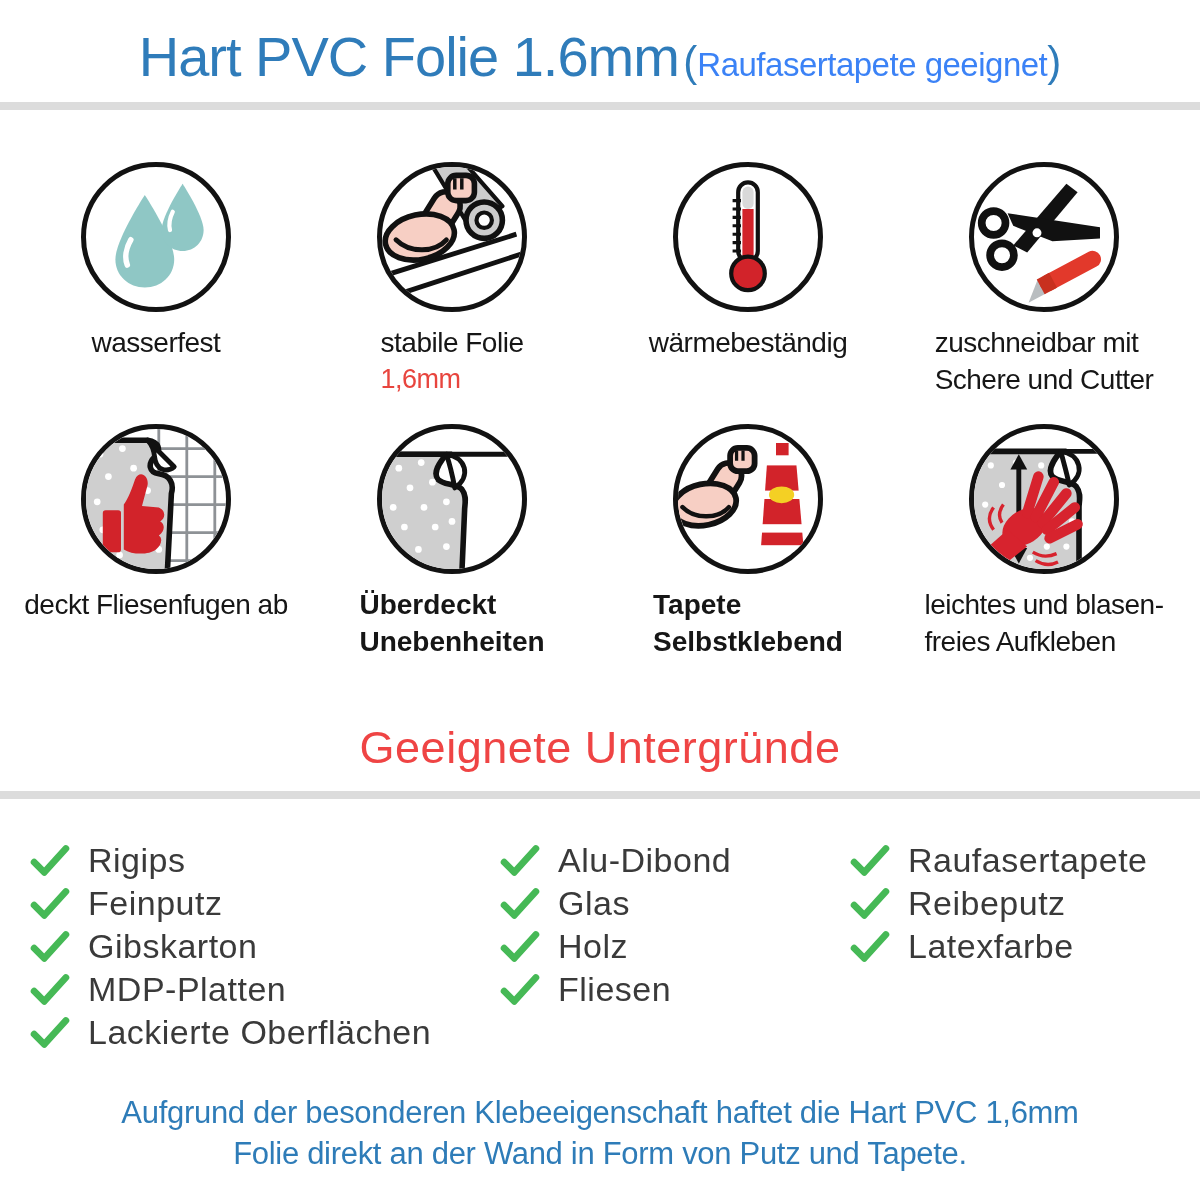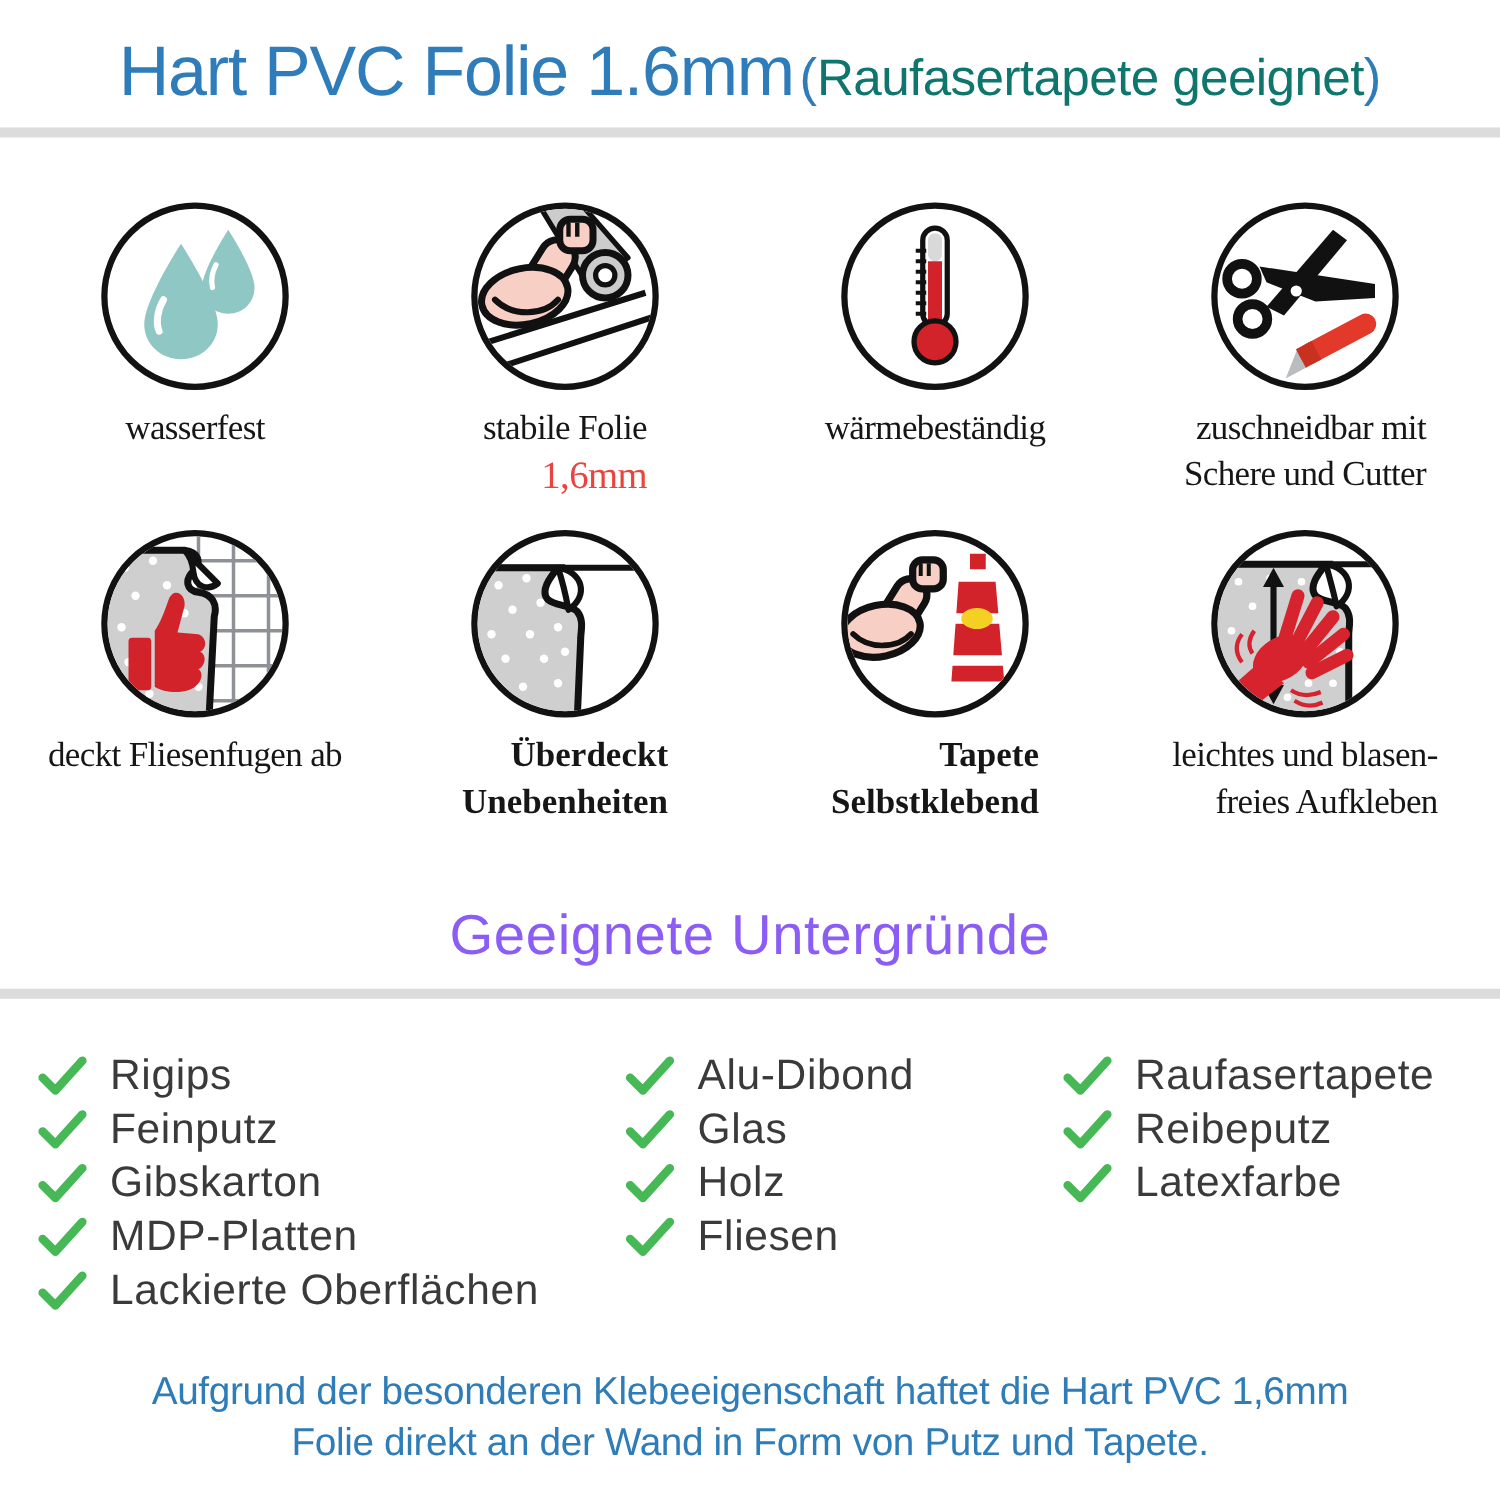--- a/index.html
+++ b/index.html
@@ -4,35 +4,35 @@
 <style>
   html,body{margin:0;padding:0;background:#ffffff;}
   .page{
     width:1200px;height:1200px;background:#fff;overflow:hidden;
     font-family:"Liberation Sans",sans-serif;color:#1a1a1a;position:relative;
   }
   
   .header{text-align:center;padding-top:24px;height:58px;}
   .t-main{color:#2f7cba;font-size:56px;letter-spacing:-1px;margin-top:48px;}
   .t-paren{color:#2f7cba;font-size:42px;}
-  .t-sub{color:#0f766e;font-size:41px;letter-spacing:-0.5px;}
+  .t-sub{color:#3b82f6;font-size:33px;letter-spacing:-0.5px;}
   .divider{height:8px;background:#dcdcdc;width:100%;}
   .div1{margin-top:20px;}
   
   .features{display:grid;grid-template-columns:repeat(4,1fr);margin-top:52px;row-gap:26px;padding:0 8px;}
-  .feature{display:flex;flex-direction:column;align-items:center;text-align:right;font-family:Liberation Serif, serif;}
+  .feature{display:flex;flex-direction:column;align-items:center;text-align:left;}
   .circle{width:150px;height:150px;border:5px solid #121212;border-radius:50%;
           overflow:hidden;background:#fff;position:relative;box-sizing:border-box;}
   .circle svg{position:absolute;left:0;top:0;width:140px;height:140px;}
   .flabel{margin-top:12px;font-size:28px;line-height:37px;color:#161616;letter-spacing:-0.5px;}
   .flabel span{display:block;}
   .flabel.bold{font-weight:bold;font-size:28px;letter-spacing:0;}
-  .fsub{display:block;color:#e8453e;font-size:31px;line-height:37px;}
+  .fsub{display:block;color:#e8453e;font-size:27px;line-height:37px;}
   
-  .section-title{margin-top:62px;text-align:center;font-size:45px;color:#8b5cf6;letter-spacing:0.5px;}
+  .section-title{margin-top:62px;text-align:center;font-size:45px;color:#ef4444;letter-spacing:0.5px;}
   .div2{margin-top:17px;}
   .checklist{display:grid;grid-template-columns:470px 350px 380px;padding-left:28px;margin-top:40px;}
   .checklist ul{list-style:none;margin:0;padding:0;text-align:center;}
   .checklist li{display:flex;align-items:center;height:43px;font-size:34px;color:#3a3a3a;letter-spacing:0.5px;}
   .check{width:44px;height:34px;margin-right:16px;flex:0 0 auto;}
   
   .footer{margin-top:38px;text-align:center;font-size:31px;line-height:41px;color:#2e7cb8;letter-spacing:-0.3px;}
   .footer span{display:block;}
 </style>
 </head>

